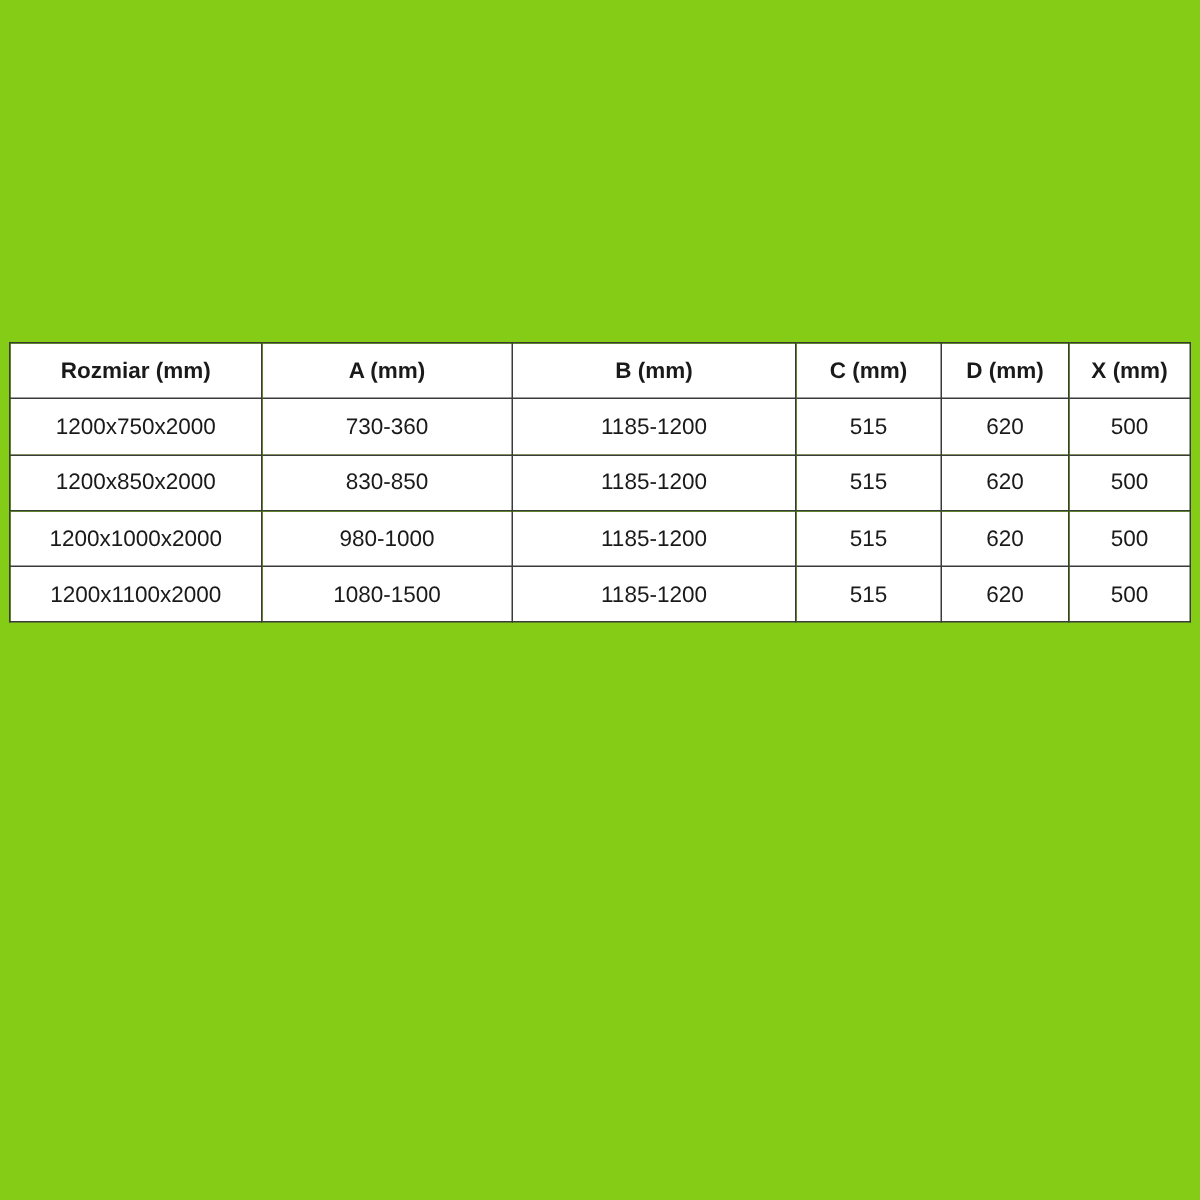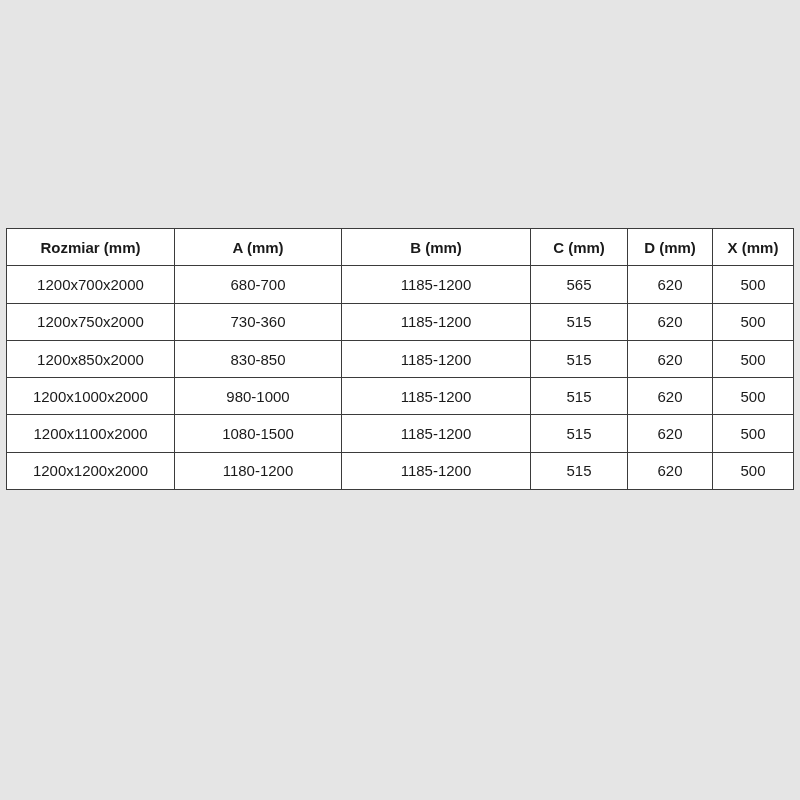--- a/index.html
+++ b/index.html
@@ -4,21 +4,21 @@
 <style>
   html, body {
     margin: 0;
     padding: 0;
     background: #ffffff;
   }
   .page {
     position: relative;
     width: 800px;
     height: 800px;
-    background: #e5e5e5;
+    background: #84cc16;
     font-family: "Liberation Sans", sans-serif;
     color: #1a1a1a;
     overflow: hidden;
   }
   table.spec-table {
     position: absolute;
     left: 6px;
     top: 228px;
     width: 787px;
     border-collapse: collapse;
@@ -68,28 +68,20 @@
           <th>Rozmiar (mm)</th>
           <th>A (mm)</th>
           <th>B (mm)</th>
           <th>C (mm)</th>
           <th>D (mm)</th>
           <th>X (mm)</th>
         </tr>
     </thead>
     <tbody>
         <tr>
-          <td>1200x700x2000</td>
-          <td>680-700</td>
-          <td>1185-1200</td>
-          <td>565</td>
-          <td>620</td>
-          <td>500</td>
-        </tr>
-        <tr>
           <td>1200x750x2000</td>
           <td>730-360</td>
           <td>1185-1200</td>
           <td>515</td>
           <td>620</td>
           <td>500</td>
         </tr>
         <tr>
           <td>1200x850x2000</td>
           <td>830-850</td>
@@ -107,23 +99,15 @@
           <td>500</td>
         </tr>
         <tr>
           <td>1200x1100x2000</td>
           <td>1080-1500</td>
           <td>1185-1200</td>
           <td>515</td>
           <td>620</td>
           <td>500</td>
         </tr>
-        <tr>
-          <td>1200x1200x2000</td>
-          <td>1180-1200</td>
-          <td>1185-1200</td>
-          <td>515</td>
-          <td>620</td>
-          <td>500</td>
-        </tr>
       </tbody>
   </table>
 </div>
 
 </body></html>

